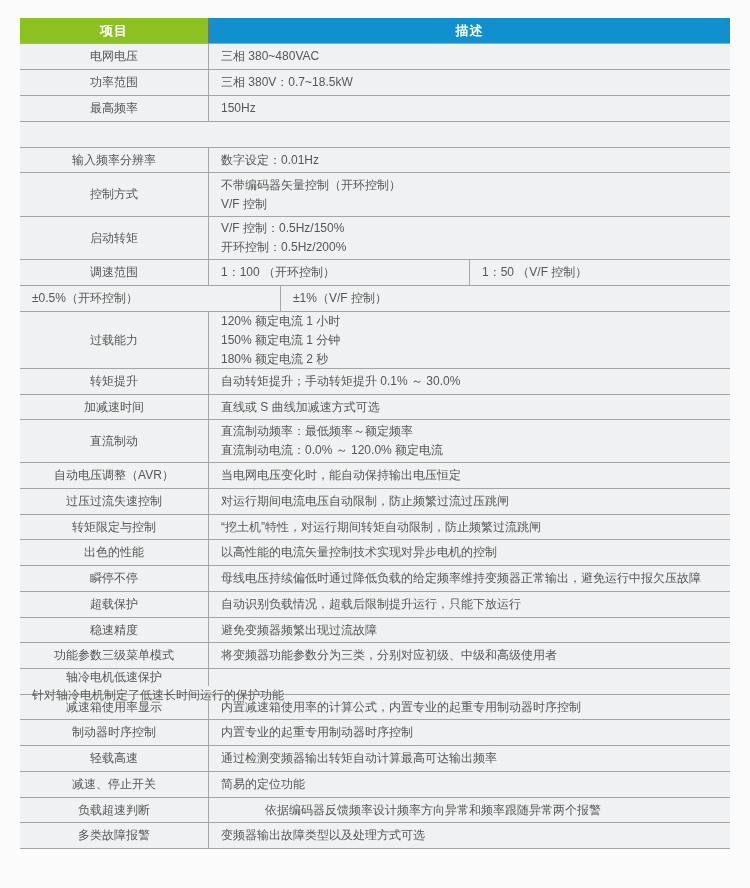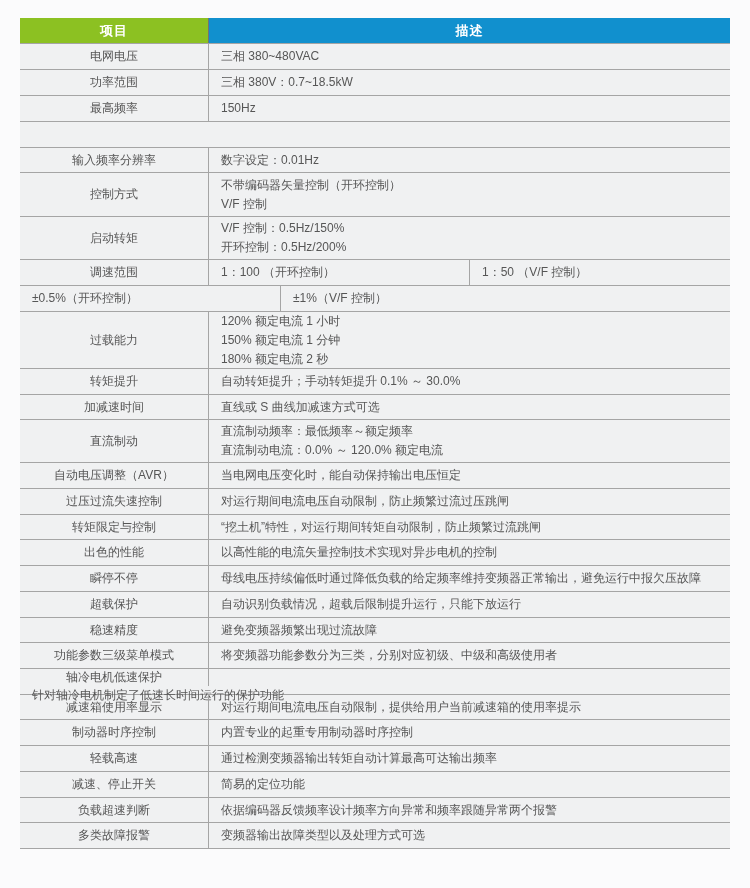--- a/index.html
+++ b/index.html
@@ -204,42 +204,42 @@
       </div>
       <div class="row" style="height: 26px; flex-direction: column;">
         <div class="cell item">轴冷电机低速保护</div>
         <div class="cell desc">
           <div class="line">针对轴冷电机制定了低速长时间运行的保护功能</div>
         </div>
       </div>
       <div class="row" style="height: 25px;">
         <div class="cell item">减速箱使用率显示</div>
         <div class="cell desc">
-          <div class="line">对运行期间电流电压自动限制，提供给用户当前减速箱的使用率提示</div>
+          <div class="line">内置减速箱使用率的计算公式，内置专业的起重专用制动器时序控制</div>
         </div>
       </div>
       <div class="row" style="height: 26px;">
         <div class="cell item">制动器时序控制</div>
         <div class="cell desc">
           <div class="line">内置专业的起重专用制动器时序控制</div>
         </div>
       </div>
       <div class="row" style="height: 26px;">
         <div class="cell item">轻载高速</div>
         <div class="cell desc">
           <div class="line">通过检测变频器输出转矩自动计算最高可达输出频率</div>
         </div>
       </div>
       <div class="row" style="height: 26px;">
         <div class="cell item">减速、停止开关</div>
         <div class="cell desc">
           <div class="line">简易的定位功能</div>
         </div>
       </div>
-      <div class="row" style="height: 25px;">
+      <div class="row" style="height: 25px; gap: 44px;">
         <div class="cell item">负载超速判断</div>
         <div class="cell desc">
           <div class="line">依据编码器反馈频率设计频率方向异常和频率跟随异常两个报警</div>
         </div>
       </div>
       <div class="row" style="height: 26px;">
         <div class="cell item">多类故障报警</div>
         <div class="cell desc">
           <div class="line">变频器输出故障类型以及处理方式可选</div>
         </div>

